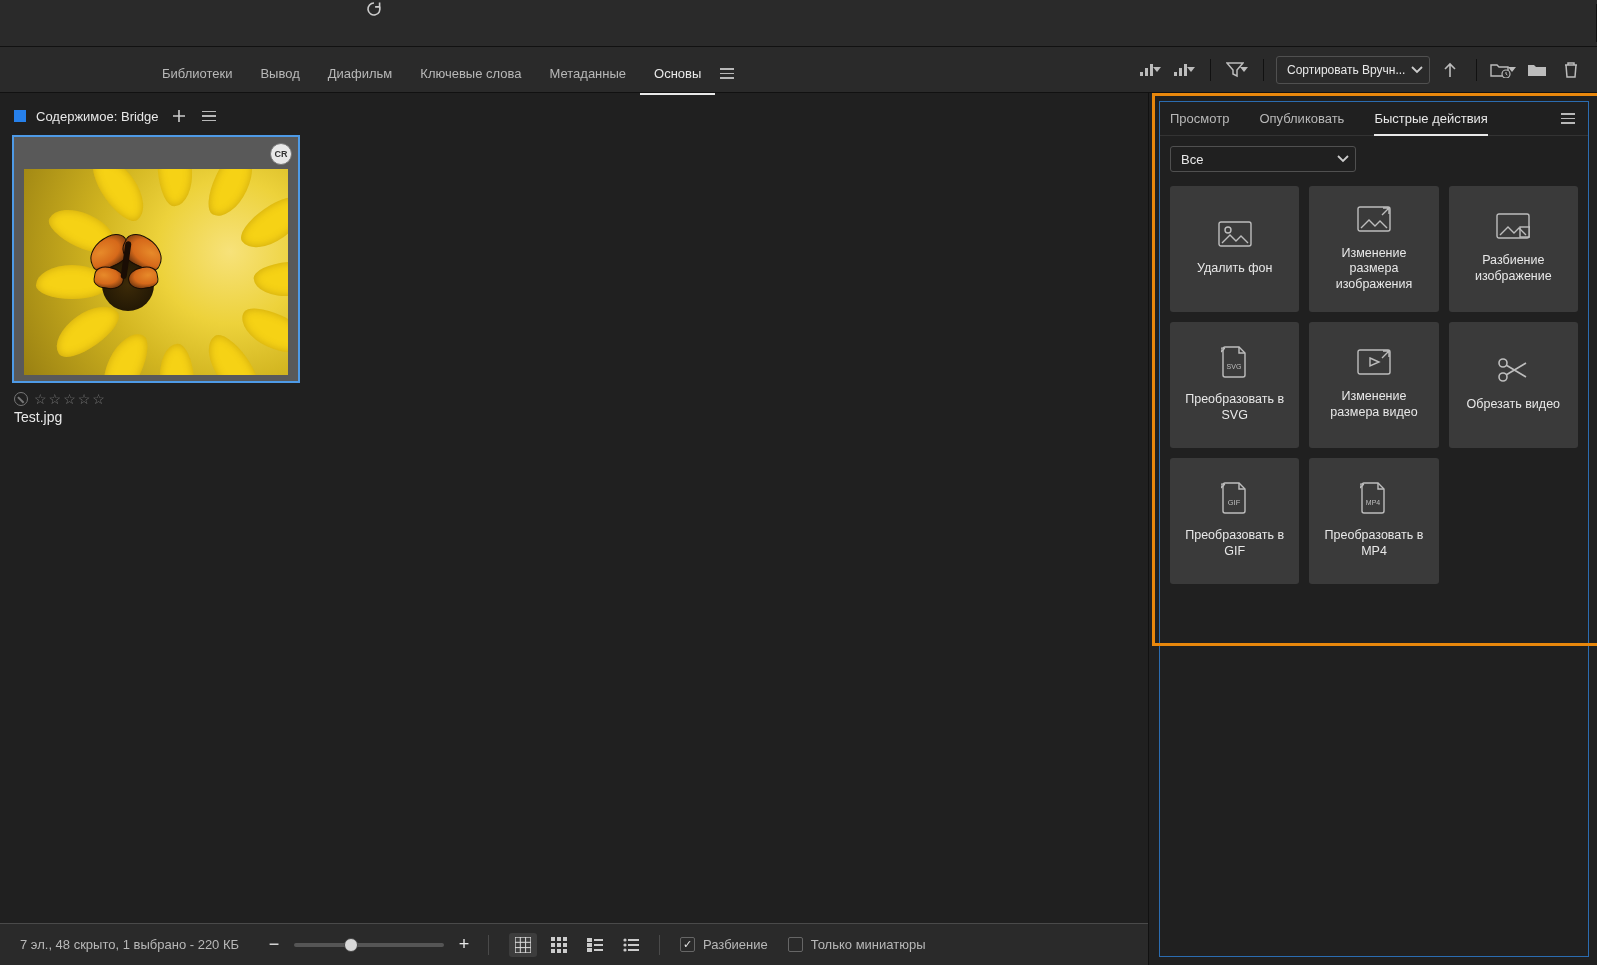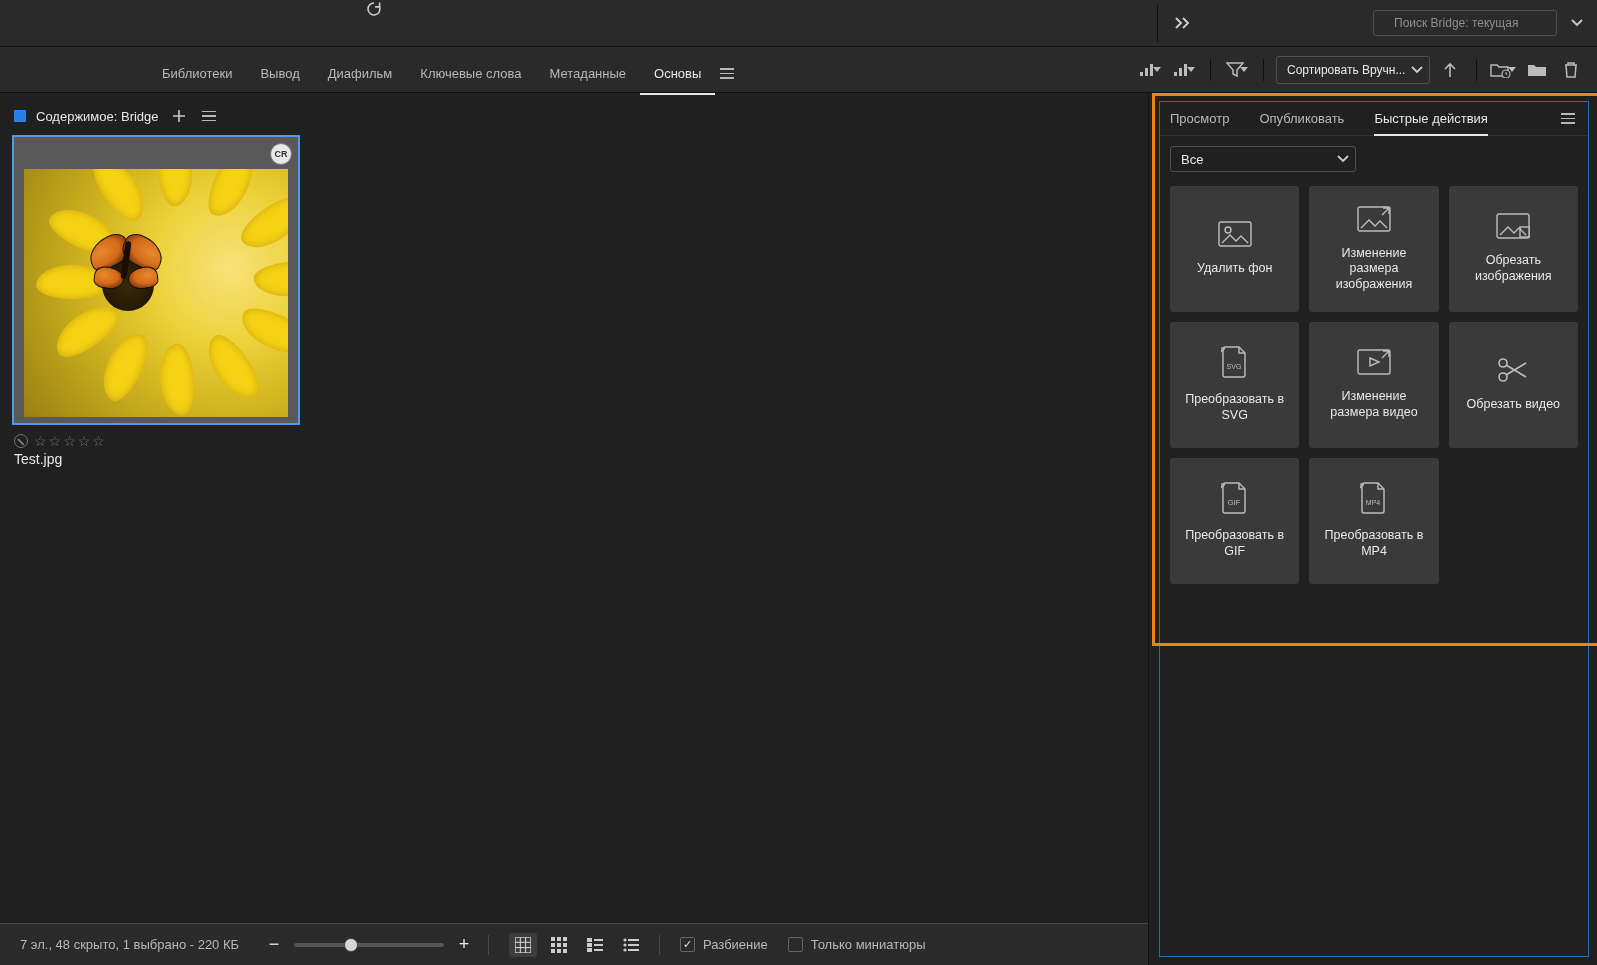--- a/index.html
+++ b/index.html
@@ -113,21 +113,21 @@
   .panel-header .content-chip { width:12px; height:12px; background:#2680eb; }
   .header-add, .header-menu { width:20px; height:20px; display:flex; align-items:center; justify-content:center; cursor:pointer; color:var(--text-2);}
   .grid-area {
     position:absolute;
     top:38px; left:10px; right:0; bottom:42px;
     overflow:auto;
     padding:4px 14px 14px 2px;
   }
   .thumb-wrap { display:inline-block; vertical-align:top; }
   .thumb {
-    width:288px; height:290px;
+    width:288px; height:248px;
     background:#595959;
     border:2px solid #4e9ae6;
     position:relative;
     display:flex; flex-direction:column;
   }
   .thumb .img {
     margin:32px 10px 6px;
     flex:1;
     background:#b89a2e;
     position:relative;
@@ -302,42 +302,20 @@
         <div class="hamburger">
             <span></span>
             <span></span>
             <span></span>
           </div>
       </div>
     </div>
   </div>
   <div class="topbar-spacer"></div>
   <div class="topbar-divider"></div>
-  <div class="topbar-right">
-    <div class="expand-btn" style="margin-right:165px;">
-      <svg width="18" height="12" viewBox="0 0 18 12">
-        <path d="M2 1l5 5-5 5M9 1l5 5-5 5" fill="none" stroke="#ccc" stroke-width="2"></path>
-      </svg>
-    </div>
-    <div class="search-box">
-      <svg width="13" height="13" viewBox="0 0 13 13">
-        <circle cx="5.2" cy="5.2" r="4" fill="none" stroke="#999" stroke-width="1.4"></circle>
-        <line x1="8.2" y1="8.2" x2="12" y2="12" stroke="#999" stroke-width="1.4"></line>
-      </svg>
-      <svg width="8" height="6" viewBox="0 0 8 6">
-          <path d="M0 0l4 5 4-5" fill="#999"></path>
-        </svg>
-      <input type="text" placeholder="Поиск Bridge: текущая" style="">
-    </div>
-    <div class="search-caret">
-      <svg width="12" height="8" viewBox="0 0 12 8">
-          <path d="M1 1l5 5 5-5" fill="none" stroke="#ccc" stroke-width="1.8"></path>
-        </svg>
-    </div>
-  </div>
 </div>
 
 <div class="toolbar2">
   <div class="tb-icon">
     <svg width="18" height="14" viewBox="0 0 18 14">
       <rect x="1" y="9" width="3" height="4" fill="#ccc"></rect>
         <rect x="6" y="5" width="3" height="8" fill="#ccc"></rect>
         <rect x="11" y="1" width="3" height="12" fill="#ccc"></rect>
     </svg>
     <svg class="tb-caret" width="8" height="6" viewBox="0 0 8 6">
@@ -562,21 +540,21 @@
             <path d="M26 2l6 0 0 6M32 2l-7 7" stroke="#ccc" stroke-width="1.4" fill="none"></path>
           </svg>
           <span class="tlabel">Изменение размера изображения</span>
         </div>
         <div class="tile">
           <svg width="34" height="26" viewBox="0 0 34 26">
             <rect x="1" y="1" width="32" height="24" rx="2" fill="none" stroke="#ccc" stroke-width="1.4"></rect>
             <path d="M4 22l8-8 6 6 5-5 7 7" fill="none" stroke="#ccc" stroke-width="1.4"></path>
             <rect x="24" y="14" width="10" height="10" fill="none" stroke="#ccc" stroke-width="1.4"></rect>
           </svg>
-          <span class="tlabel">Обрезать изображения</span>
+          <span class="tlabel">Разбиение изображение</span>
         </div>
         <div class="tile">
           <svg width="28" height="32" viewBox="0 0 28 32">
             <path d="M4 1h14l6 6v22a2 2 0 0 1-2 2H4a2 2 0 0 1-2-2V3a2 2 0 0 1 2-2z" fill="none" stroke="#ccc" stroke-width="1.4"></path>
             <path d="M18 1v6h6" fill="none" stroke="#ccc" stroke-width="1.4"></path>
             <text x="13" y="23" text-anchor="middle" font-size="7" fill="#ccc" font-family="Arial">SVG</text>
             <path d="M0 6l4-4M4 2l-4 0 0 4" stroke="#ccc" stroke-width="1.2" fill="none"></path>
           </svg>
           <span class="tlabel">Преобразовать в SVG</span>
         </div>

